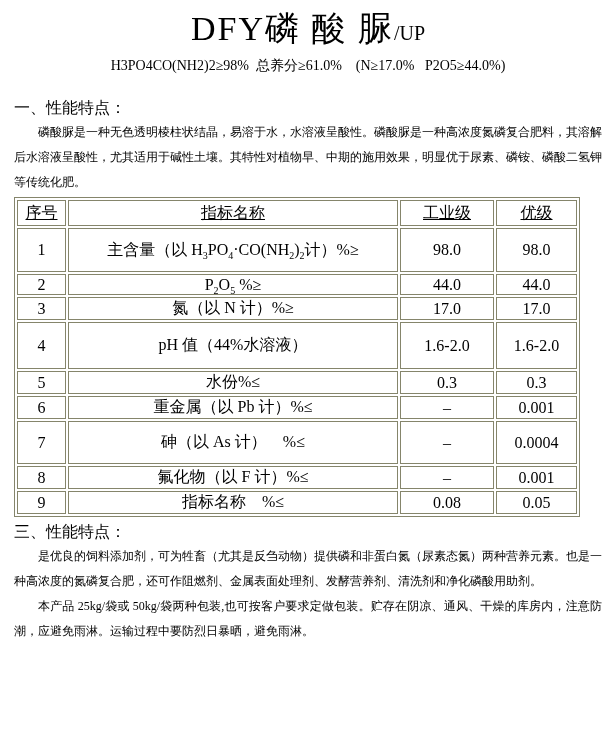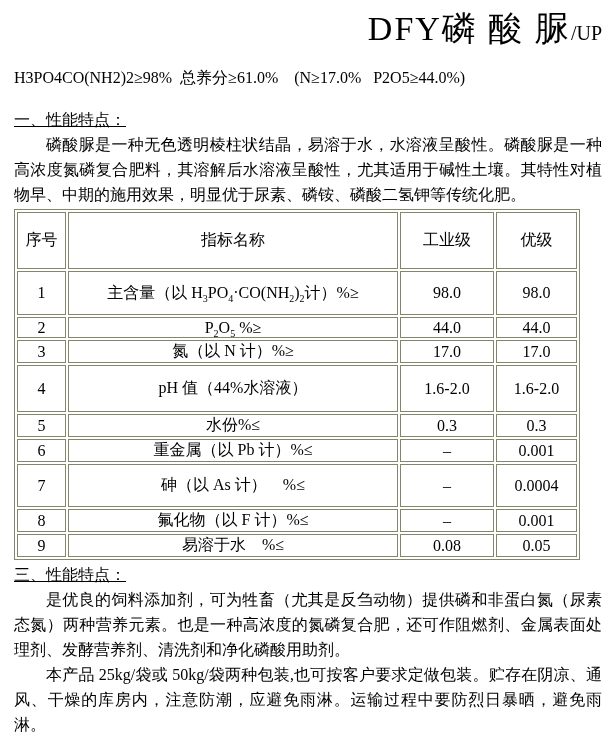--- a/index.html
+++ b/index.html
@@ -10,53 +10,52 @@
   }
   body {
     width: 616px;
     font-family: "Liberation Serif", "DejaVu Serif", serif;
   }
   .doc {
     padding: 4px 14px 10px 14px;
   }
   
   .title-wrap {
-    text-align: right;
+    text-align: center;
     margin: 2px 0 0 0;
     line-height: 46px;
     white-space: nowrap;
   }
   .title-main {
     font-size: 34px;
     font-weight: normal;
     letter-spacing: 2px;
   }
   .title-suffix {
     font-size: 20px;
     font-weight: normal;
   }
   
   .formula {
-    margin-top: 12px;
-    font-size: 16px;
+    font-size: 14px;
     line-height: 20px;
     white-space: pre;
+    text-align: center;
   }
   
   .sec-heading {
     font-size: 16px;
     line-height: 24px;
     margin: 0;
-    text-decoration: underline;
   }
   .sec-heading.first {
     margin-top: 20px;
   }
   .body-text {
-    font-size: 16px;
+    font-size: 12px;
     line-height: 25px;
     margin: 0;
     text-indent: 2em;
     text-align: justify;
   }
   
   table.spec {
     border-collapse: separate;
     border-spacing: 2px;
     border: 1px solid #85856b;
@@ -68,21 +67,21 @@
   table.spec td {
     border: 1px solid #85856b;
     font-size: 16px;
     font-weight: normal;
     text-align: center;
     vertical-align: middle;
     padding: 0 2px;
     overflow: hidden;
   }
   table.spec tr { height: 21px; }
-  table.spec tr:nth-child(1) { height: 57px; }
+  table.spec tr:nth-child(1) { height: 26px; text-decoration: underline; }
   table.spec tr:nth-child(2) { height: 44px; }
   table.spec tr:nth-child(5) { height: 47px; }
   table.spec tr:nth-child(8) { height: 43px; }
   table.spec sub {
     font-size: 10px;
     line-height: 0;
   }
 </style>
 </head>
 <body>
@@ -154,21 +153,21 @@
           <td>0.0004</td>
         </tr>
         <tr>
           <td>8</td>
           <td>氟化物（以 F 计）%≤</td>
           <td>–</td>
           <td>0.001</td>
         </tr>
         <tr>
           <td>9</td>
-          <td>易溶于水　%≤</td>
+          <td>指标名称　%≤</td>
           <td>0.08</td>
           <td>0.05</td>
         </tr>
       </tbody>
   </table>
 
   <div class="sec-heading">三、性能特点：</div>
   <p class="body-text">是优良的饲料添加剂，可为牲畜（尤其是反刍动物）提供磷和非蛋白氮（尿素态氮）两种营养元素。也是一种高浓度的氮磷复合肥，还可作阻燃剂、金属表面处理剂、发酵营养剂、清洗剂和净化磷酸用助剂。</p>
 
   <p class="body-text">本产品 25kg/袋或 50kg/袋两种包装,也可按客户要求定做包装。贮存在阴凉、通风、干燥的库房内，注意防潮，应避免雨淋。运输过程中要防烈日暴晒，避免雨淋。</p>

